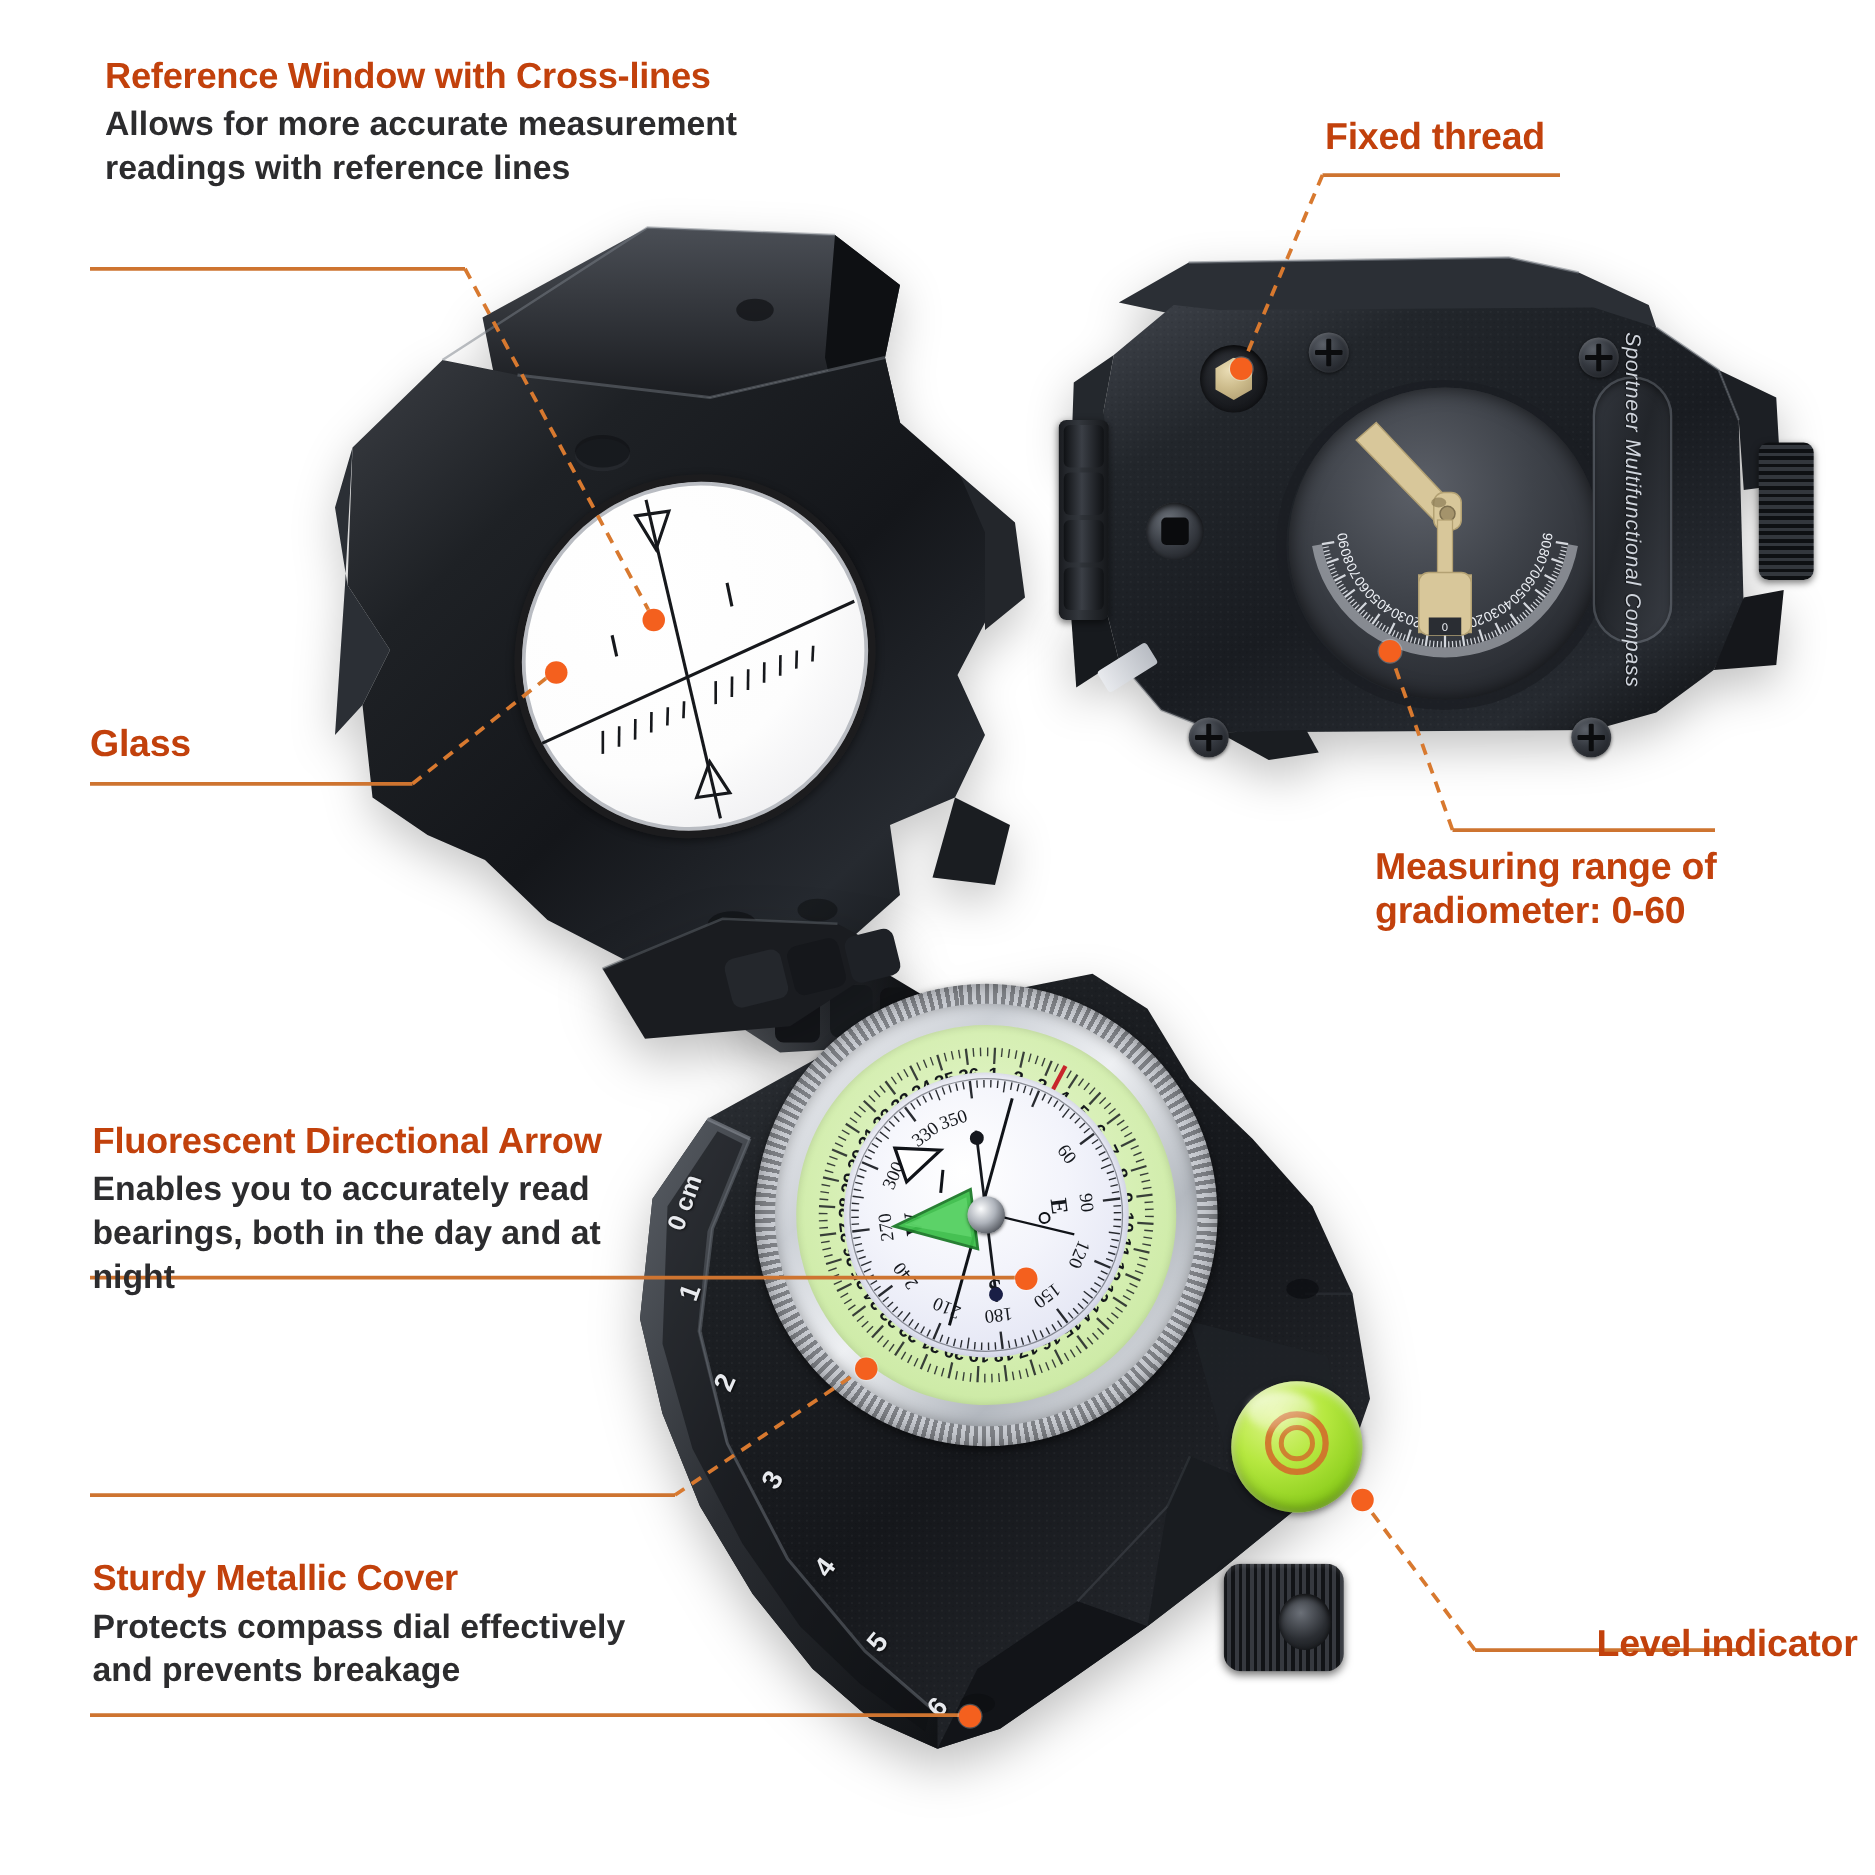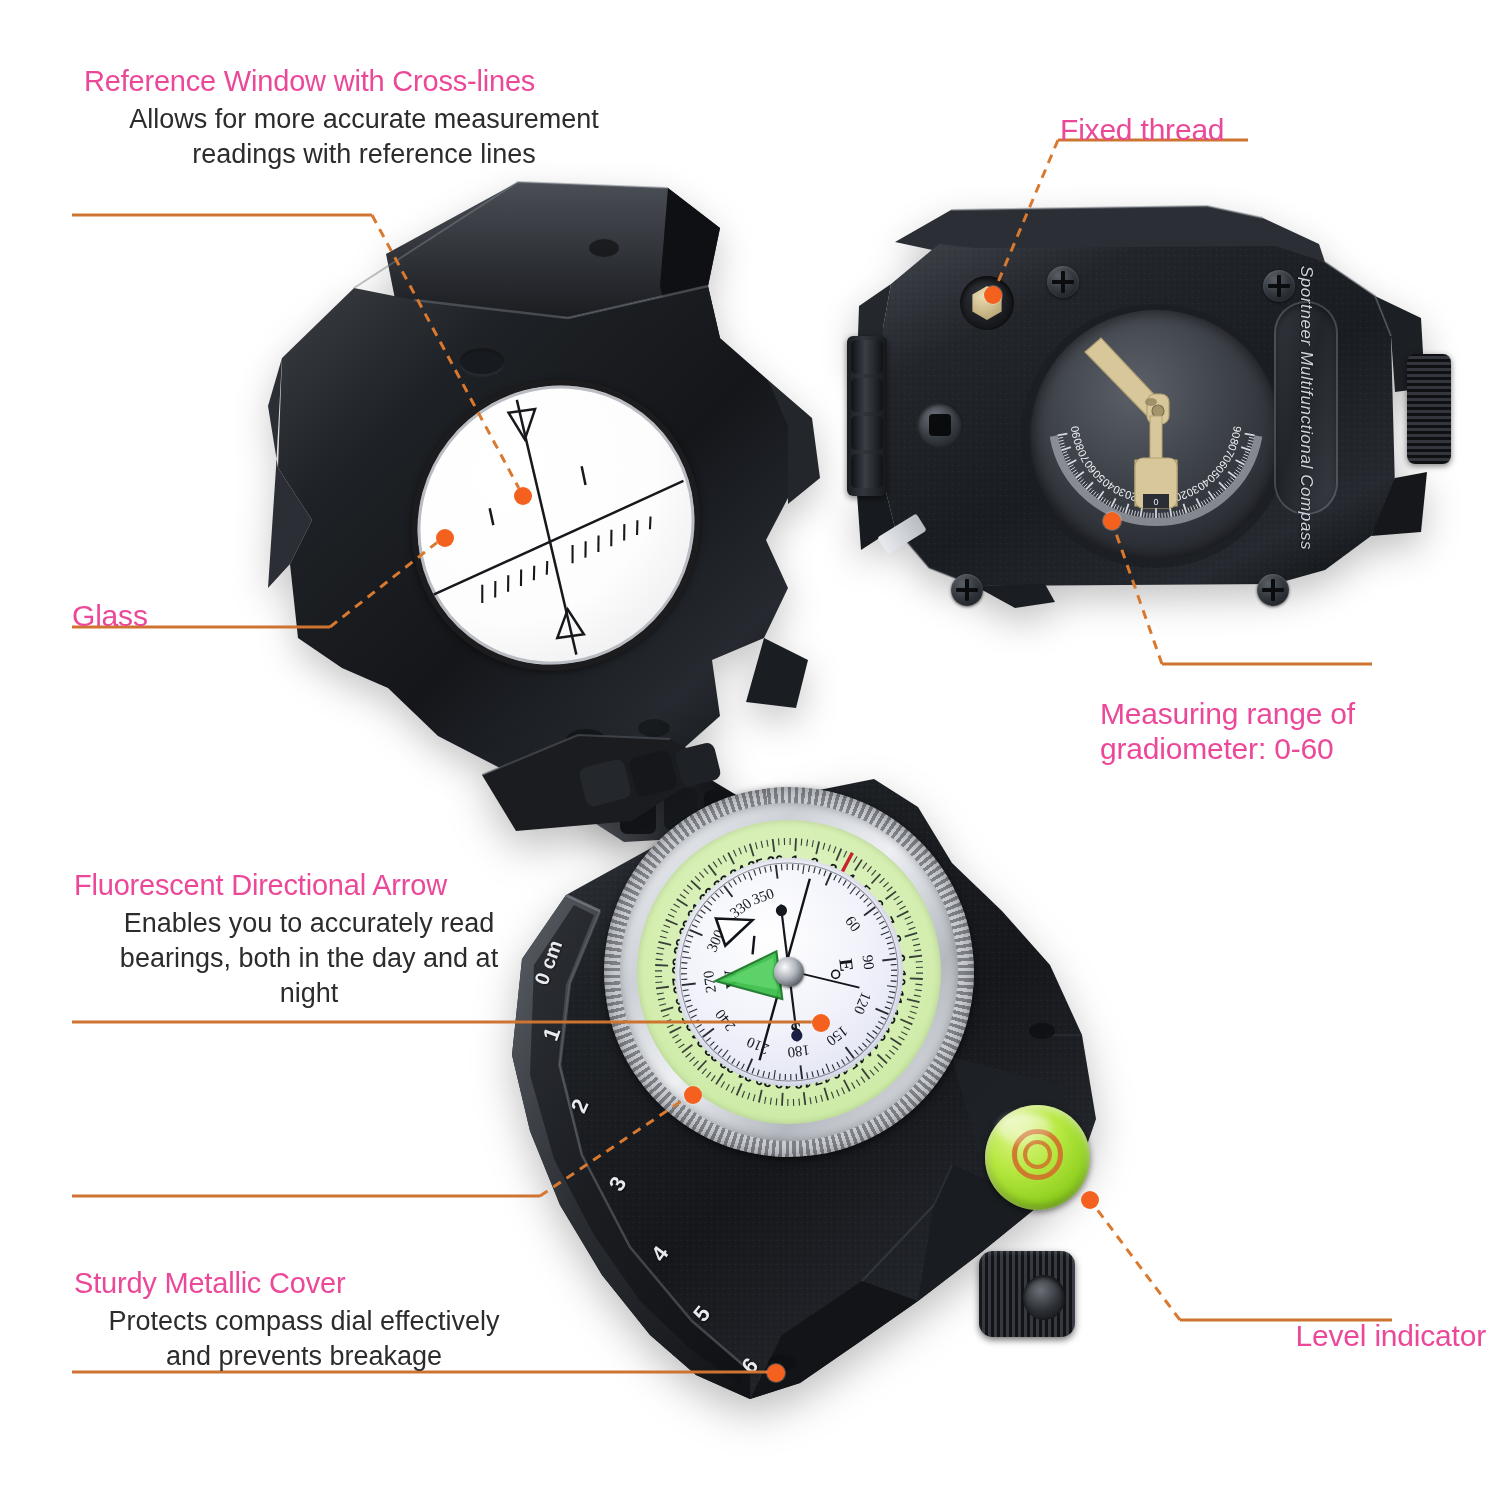--- a/index.html
+++ b/index.html
@@ -5,26 +5,26 @@
 <style>
   * { margin:0; padding:0; box-sizing:border-box; }
   html,body { width:1500px; height:1500px; background:#ffffff; overflow:hidden; }
   body { font-family:"Liberation Sans", sans-serif; -webkit-font-smoothing:antialiased; }
 
   #stage { position:relative; width:1500px; height:1500px; background:#fff; }
 
   
   .callout { position:absolute; }
   .callout .hd {
-    color:#ec4899; font-weight:normal; font-size:29px; line-height:1.18;
-    letter-spacing:-0.2px; white-space:pre-line;margin-top:20px;
+    color:#c2410c; font-weight:bold; font-size:29px; line-height:1.18;
+    letter-spacing:-0.2px; white-space:pre-line;
   }
   .callout .bd {
     color:#2c2c2e; font-size:27px; line-height:1.30; margin-top:4px;
-    white-space:pre-line; font-weight:400;text-align:center;
+    white-space:pre-line; font-weight:700;
   }
   .callout.small .hd { font-size:30px; }
   .dot { position:absolute; width:18px; height:18px; border-radius:50%;
          background:#F4601E; box-shadow:0 0 0 1px rgba(255,255,255,.25); }
 
   svg.lead { position:absolute; overflow:visible; pointer-events:none; }
 
   
   #lid { position:absolute; left:268px; top:168px; width:560px; height:690px; }
   .lidbody{
@@ -947,21 +947,21 @@
   <div class="callout" style="left:84px; top:44px; width:560px;">
     <div class="hd">Reference Window with Cross-lines</div>
     <div class="bd">Allows for more accurate measurement
 readings with reference lines</div>
   </div>
 
   <div class="callout small" style="left:72px; top:578px; width:300px;">
     <div class="hd">Glass</div>
   </div>
 
-  <div class="callout" style="left:74px; top:848px; width:470px;">
+  <div class="callout" style="left:74px; top:896px; width:470px;">
     <div class="hd">Fluorescent Directional Arrow</div>
     <div class="bd">Enables you to accurately read
 bearings, both in the day and at
 night</div>
   </div>
 
 
   <div class="callout" style="left:74px; top:1246px; width:460px;">
     <div class="hd">Sturdy Metallic Cover</div>
     <div class="bd">Protects compass dial effectively

